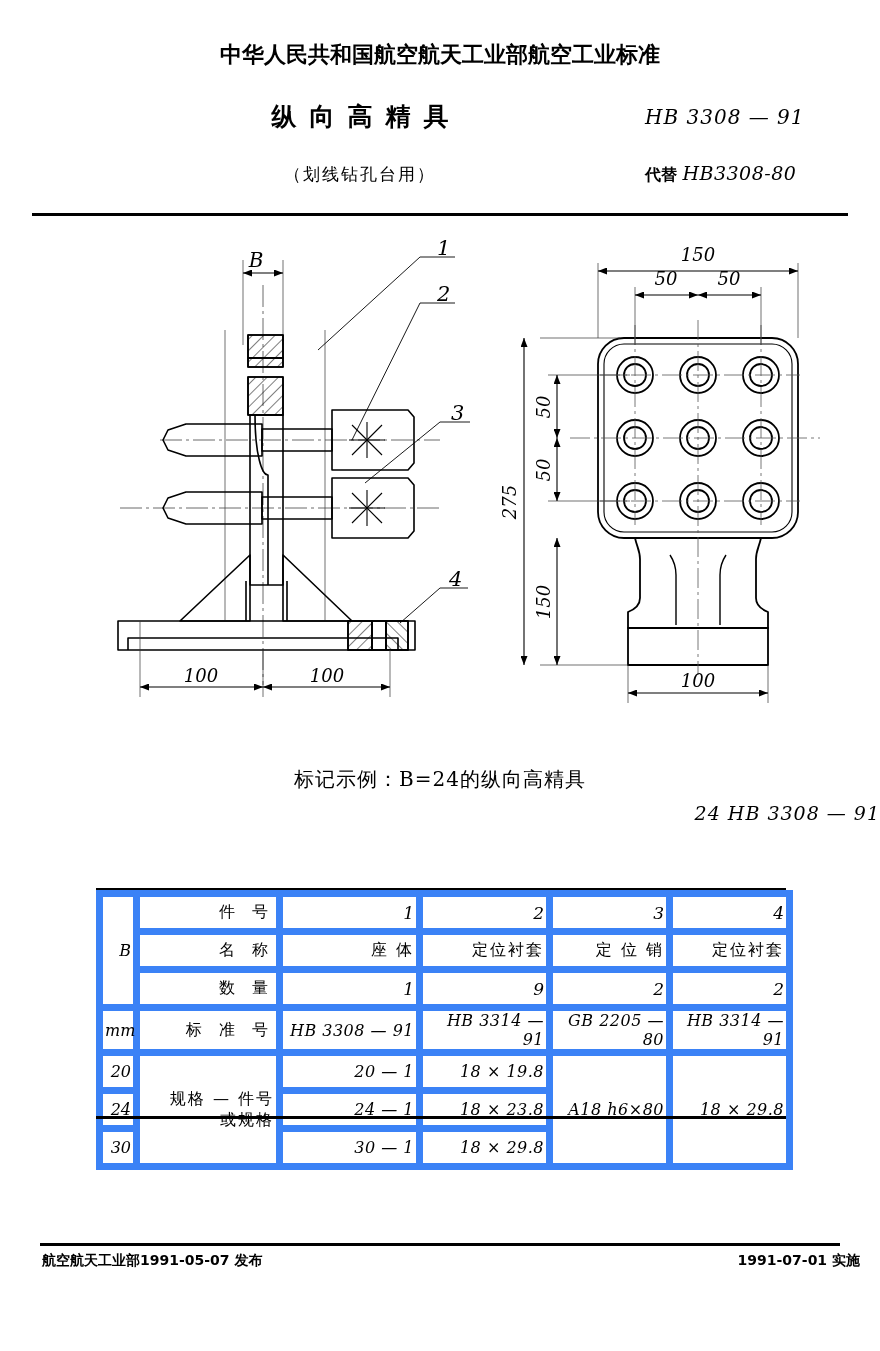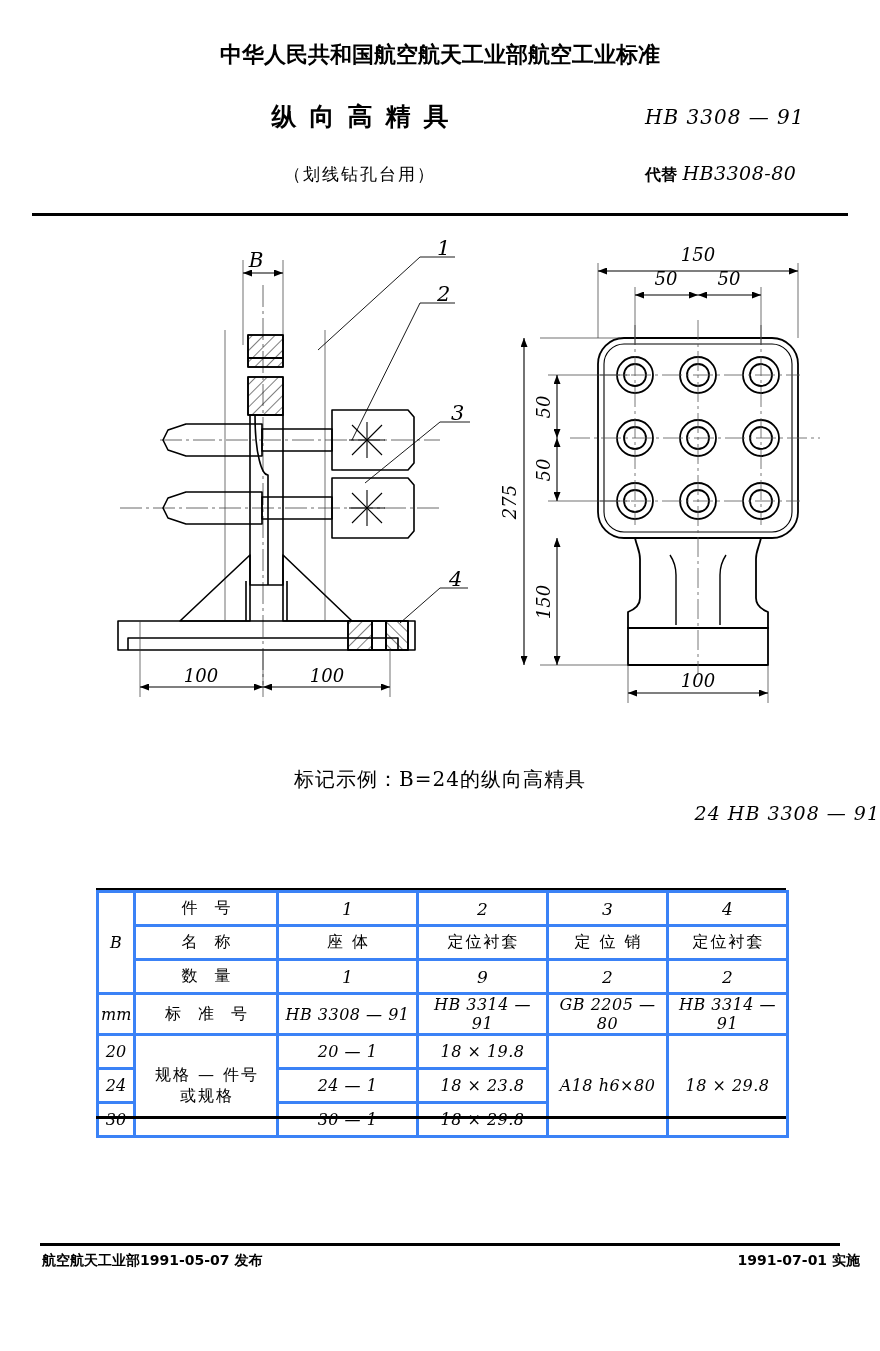--- a/index.html
+++ b/index.html
@@ -141,22 +141,22 @@
     position: absolute;
     left: 96px; top: 890px;
     width: 690px;
   }
   table.spec {
     border-collapse: collapse;
     width: 690px;
     table-layout: fixed;
   }
   table.spec td {
-    border: 3px solid #3b82f6;
-    text-align: center;
+    border: 7px solid #3b82f6;
+    text-align: right;
     vertical-align: middle;
     height: 31px;
     font-family: "DejaVu Serif", serif;
     font-size: 16px;
     padding: 0 2px;
   }
   table.spec .cjk {
     font-family: "DejaVu Serif", serif;
     font-size: 16px;
     letter-spacing: 6px;

